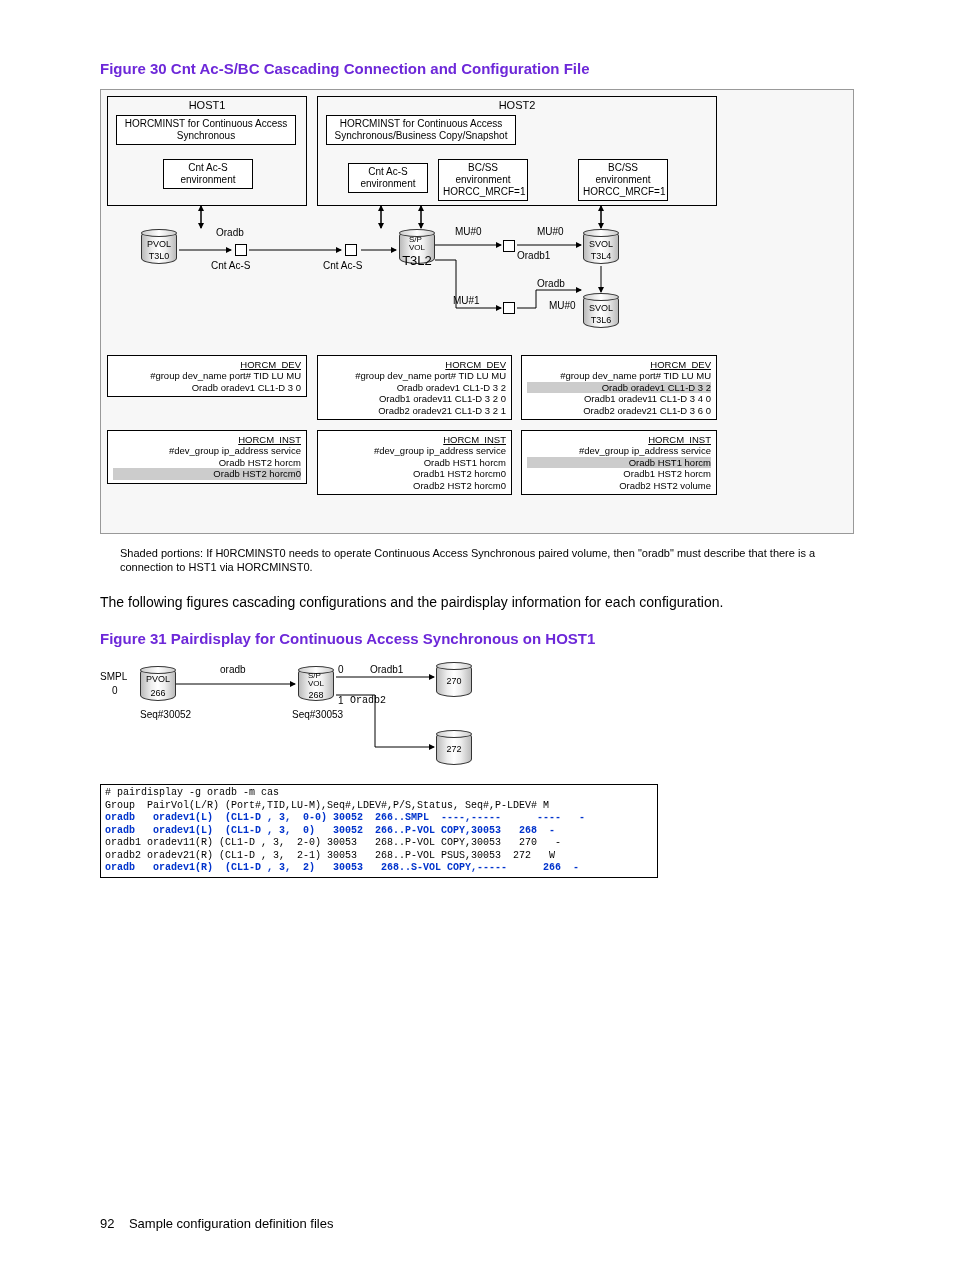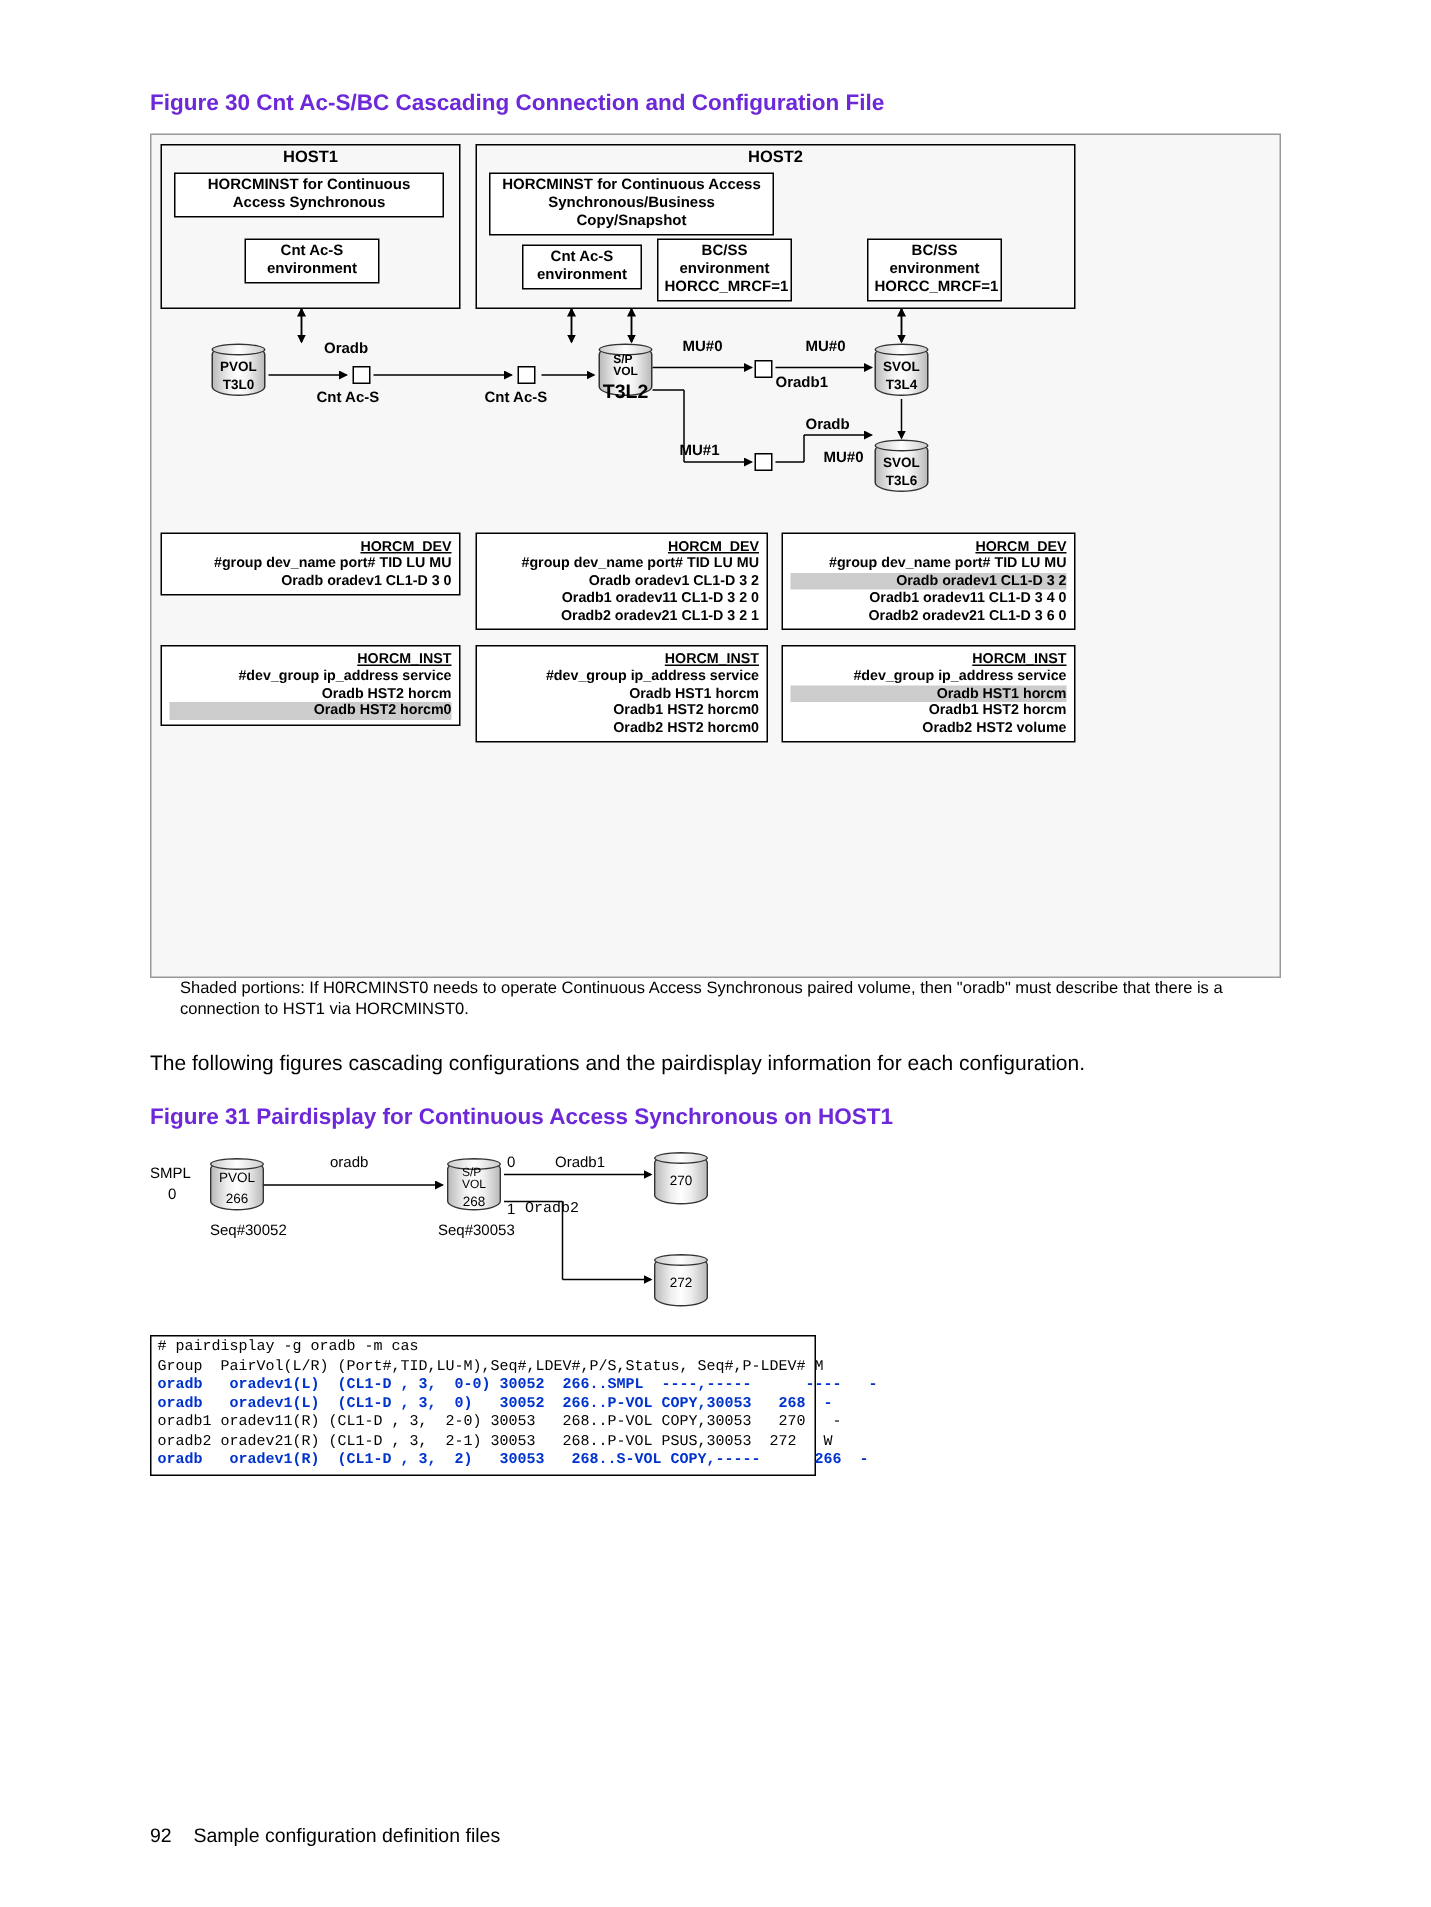--- a/index.html
+++ b/index.html
@@ -14,25 +14,24 @@
     .figure-title {
       color: #6d28d9;
       font-size: 15px;
       font-weight: bold;
       margin-bottom: 12px;
     }
     .diagram-container {
       border: 1px solid #999;
       background: #f7f7f7;
       padding: 6px;
-      margin-bottom: 0;
+      margin-bottom: 12px;
       position: relative;
-      height: 563px;
-      font-size: 10px;
-      font-weight: bold;
+      height: 445px;
+      font-size: 10px;
     }
     .host-label {
       text-align: center;
       font-size: 11px;
       position: absolute;
     }
     .env-box {
       border: 1px solid #000;
       background: #fff;
       position: absolute;
@@ -323,21 +322,21 @@
     <div class="cyl-body"></div>
       <div class="cyl-top"></div>
     <div class="cyl-label" style="top:14px;">270</div>
   </div>
   <div class="cyl" style="left:336px; top:72px;">
     <div class="cyl-body"></div>
       <div class="cyl-top"></div>
     <div class="cyl-label" style="top:14px;">272</div>
   </div>
 
-  <div class="cmd-box" style="left:0; top:125px; width:444px;"><span># pairdisplay -g oradb -m cas
+  <div class="cmd-box" style="left:0; top:125px; width:558px;"><span># pairdisplay -g oradb -m cas
 Group  PairVol(L/R) (Port#,TID,LU-M),Seq#,LDEV#,P/S,Status, Seq#,P-LDEV# M</span>
 <span class="blue-row">oradb   oradev1(L)  (CL1-D , 3,  0-0) 30052  266..SMPL  ----,-----      ----   -</span>
 <span class="blue-row">oradb   oradev1(L)  (CL1-D , 3,  0)   30052  266..P-VOL COPY,30053   268  -</span>
 <span>oradb1 oradev11(R) (CL1-D , 3,  2-0) 30053   268..P-VOL COPY,30053   270   -</span>
 <span>oradb2 oradev21(R) (CL1-D , 3,  2-1) 30053   268..P-VOL PSUS,30053  272   W</span>
 <span class="blue-row">oradb   oradev1(R)  (CL1-D , 3,  2)   30053   268..S-VOL COPY,-----      266  -</span></div>
 </div>
 
 <div class="footer">
   <span>92</span>&nbsp;&nbsp;&nbsp;&nbsp;<span>Sample configuration definition files</span>

